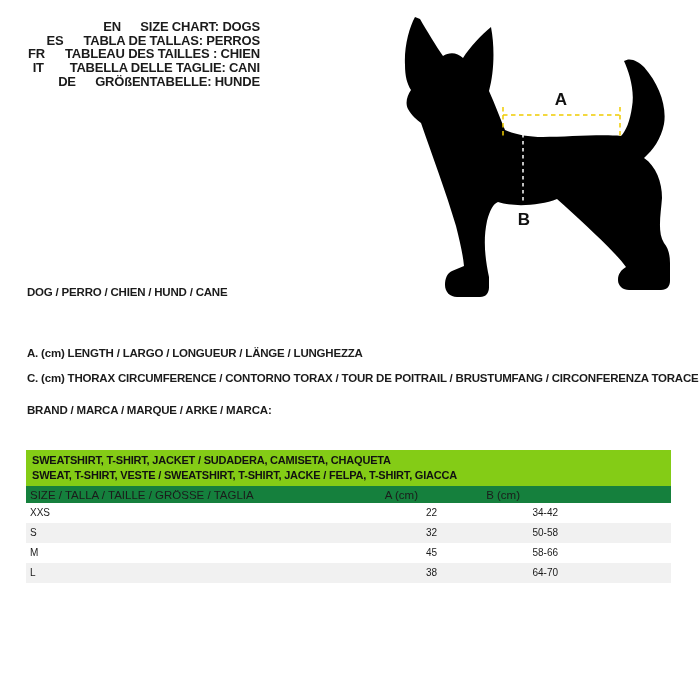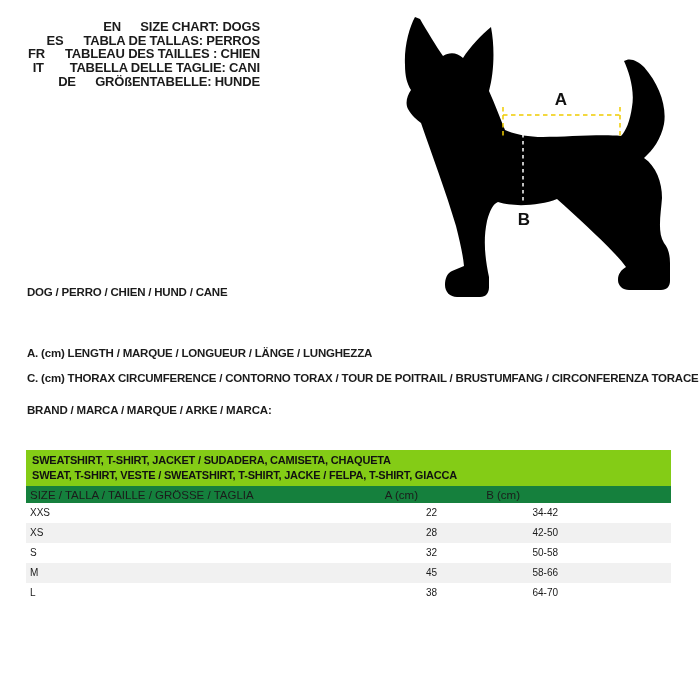--- a/index.html
+++ b/index.html
@@ -109,46 +109,41 @@
       <line x1="503" y1="107" x2="503" y2="137"></line>
       <line x1="620" y1="107" x2="620" y2="136"></line>
     </g>
     <line x1="523" y1="134" x2="523" y2="204" stroke="#ffffff" stroke-width="1.5" stroke-dasharray="3.5,3.5"></line>
     <text x="561" y="105" text-anchor="middle" font-size="17" font-weight="bold" fill="#111111">A</text>
     <text x="524" y="225" text-anchor="middle" font-size="17" font-weight="bold" fill="#111111">B</text>
   </svg>
 </div>
 
 <div class="caption caption-animal">DOG / PERRO / CHIEN / HUND / CANE</div>
-<div class="caption caption-a">A. (cm) LENGTH / MARQUE / LONGUEUR / LÄNGE / LUNGHEZZA</div>
+<div class="caption caption-a">A. (cm) LENGTH / LARGO / LONGUEUR / LÄNGE / LUNGHEZZA</div>
 <div class="caption caption-c">C. (cm) THORAX CIRCUMFERENCE / CONTORNO TORAX / TOUR DE POITRAIL / BRUSTUMFANG / CIRCONFERENZA TORACE</div>
 <div class="caption caption-brand">BRAND / MARCA / MARQUE / ARKE / MARCA:</div>
 
 <div class="size-table">
   <div class="band">
     <div class="band-line">SWEATSHIRT, T-SHIRT, JACKET / SUDADERA, CAMISETA, CHAQUETA</div>
     <div class="band-line">SWEAT, T-SHIRT, VESTE / SWEATSHIRT, T-SHIRT, JACKE / FELPA, T-SHIRT, GIACCA</div>
   </div>
   <div class="trow thead">
     <div class="c1">SIZE / TALLA / TAILLE / GRÖSSE / TAGLIA</div>
     <div class="c2">A (cm)</div>
     <div class="c3">B (cm)</div>
   </div>
   <div class="rows">
   <div class="trow drow">
     <div class="c1">XXS</div>
     <div class="c2">22</div>
     <div class="c3">34-42</div>
   </div>
 
-  <div class="trow drow">
-    <div class="c1">XS</div>
-    <div class="c2">28</div>
-    <div class="c3">42-50</div>
-  </div>
 
   <div class="trow drow">
     <div class="c1">S</div>
     <div class="c2">32</div>
     <div class="c3">50-58</div>
   </div>
 
   <div class="trow drow">
     <div class="c1">M</div>
     <div class="c2">45</div>

